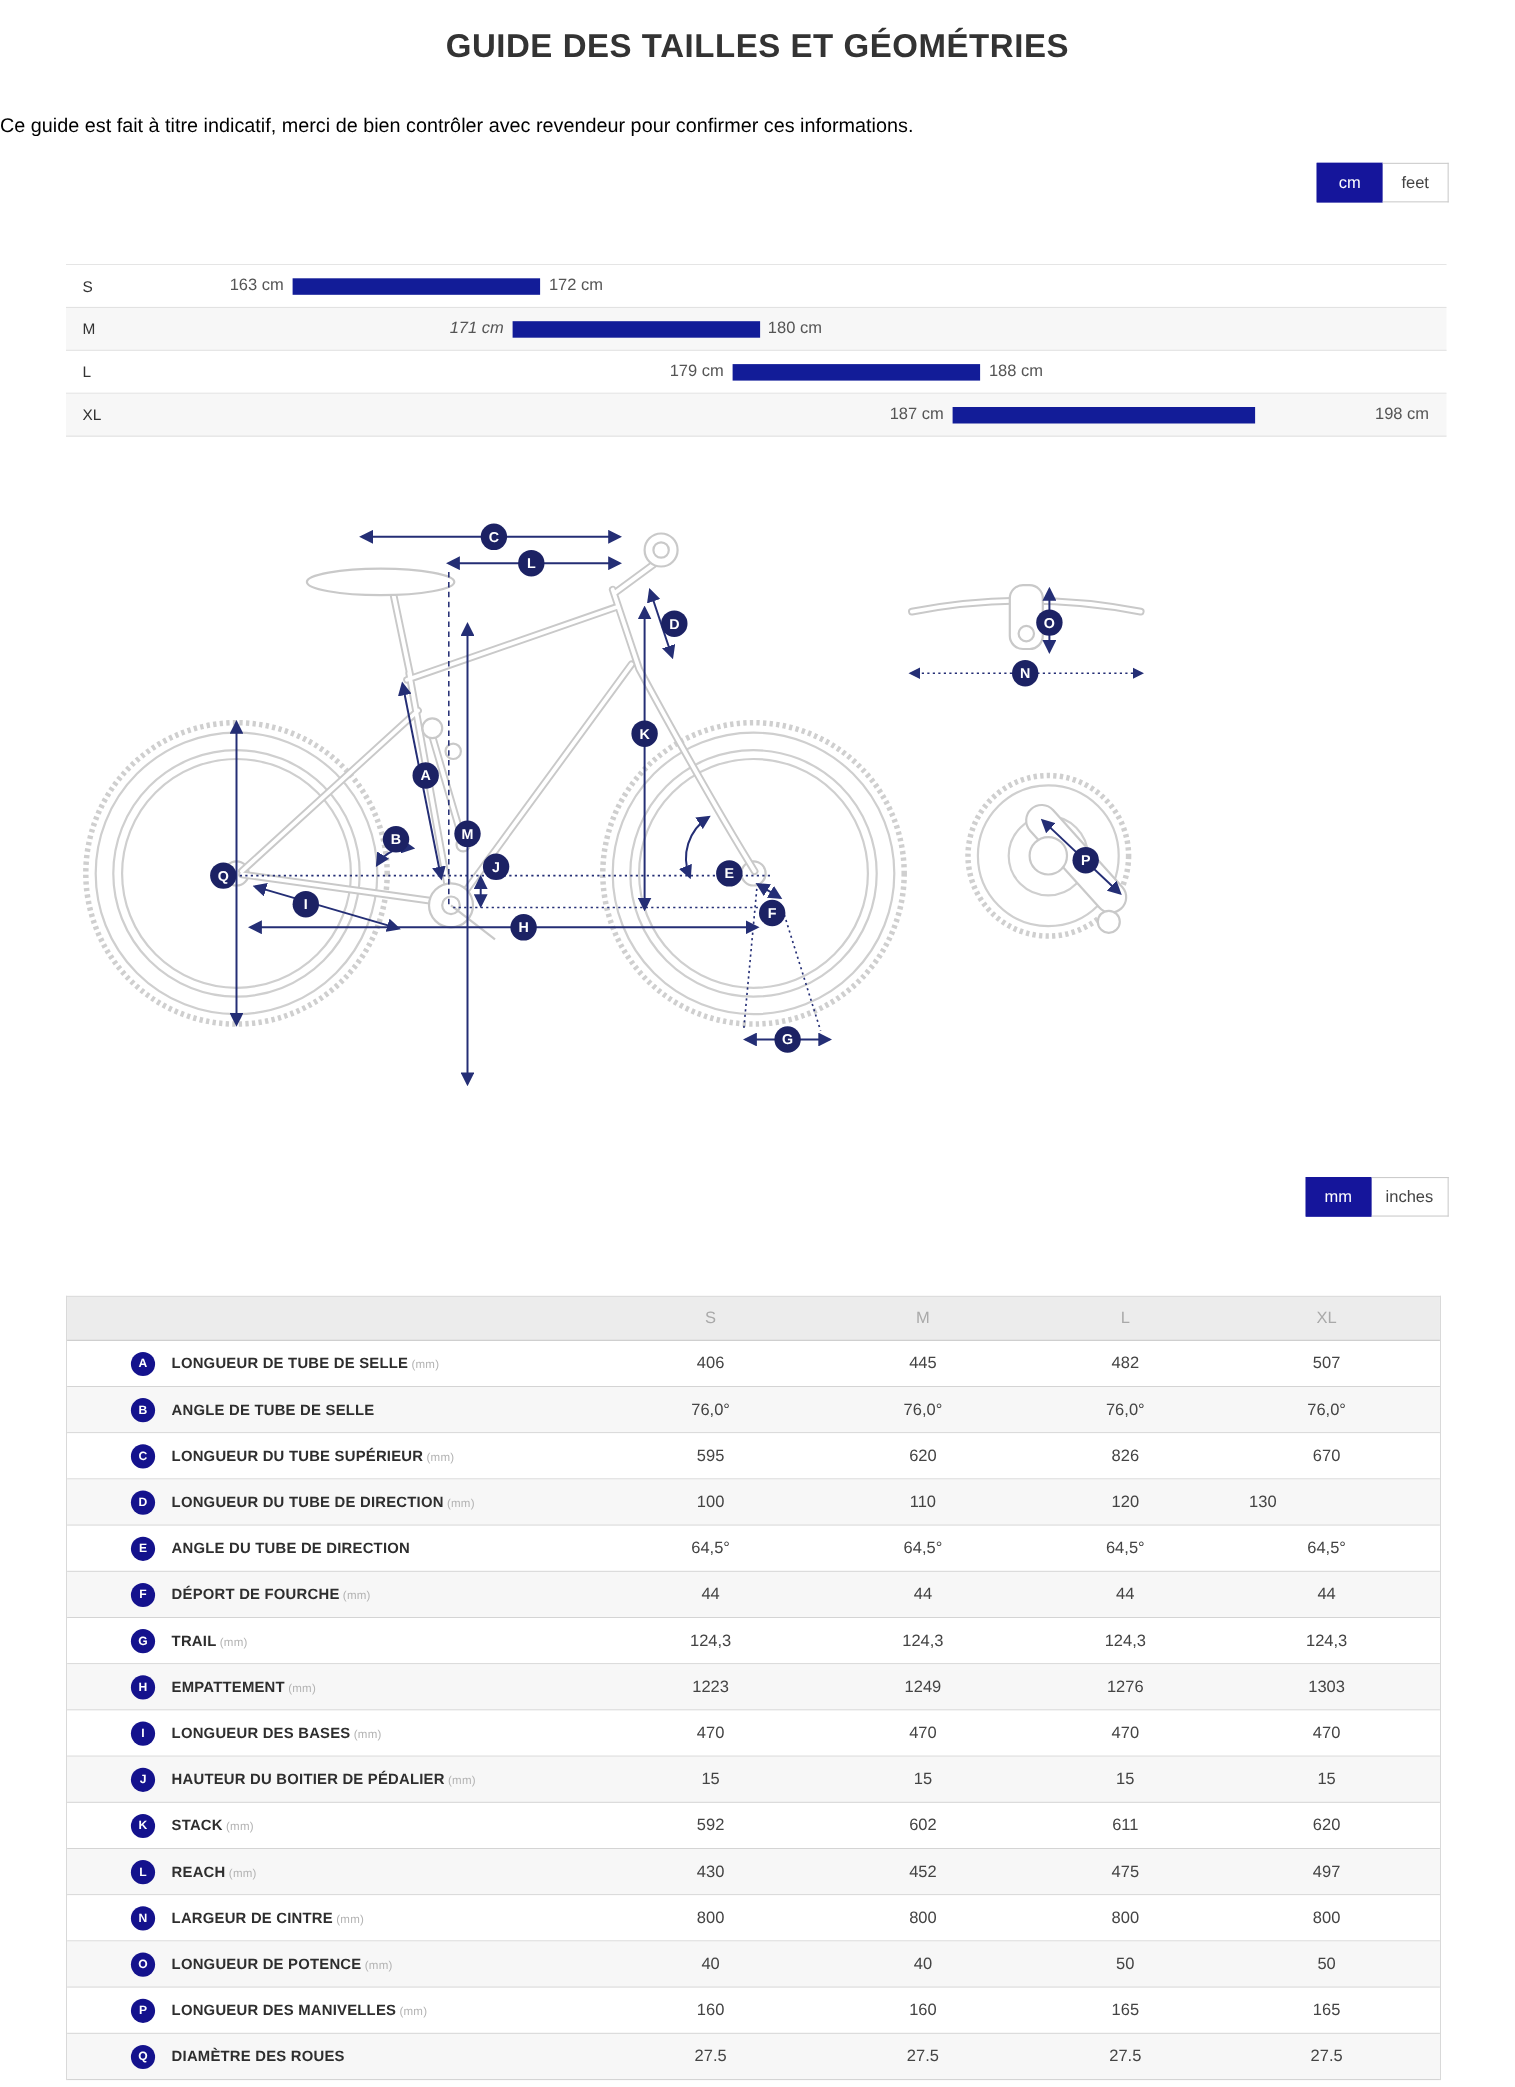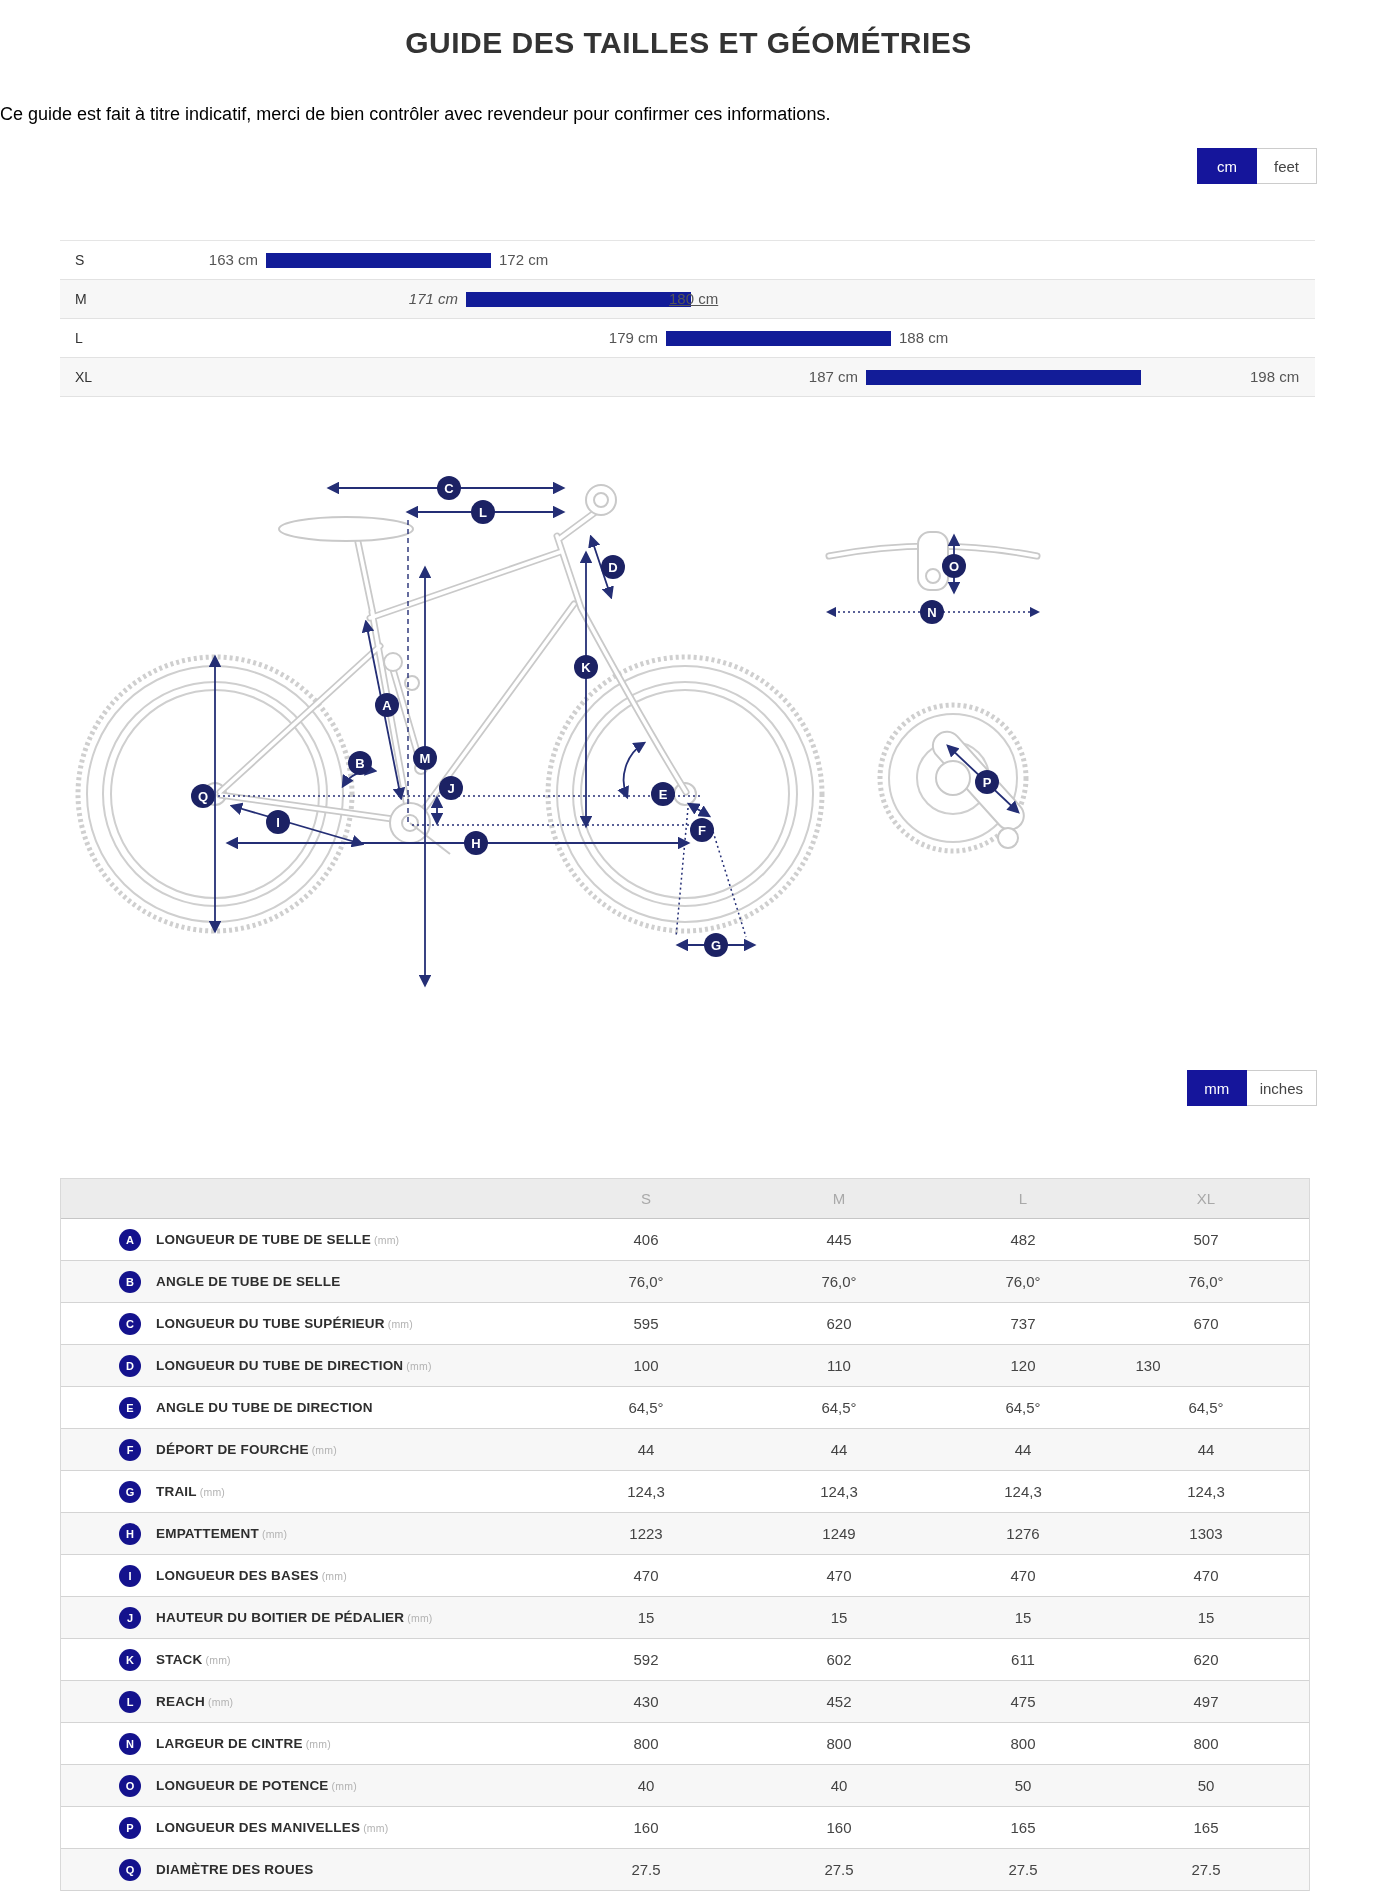--- a/index.html
+++ b/index.html
@@ -78,21 +78,21 @@
       <div class="size-row">
         <span class="sz">S</span>
         <div class="bar" style="left: 206px; width: 225px;"></div>
         <span class="lab" style="left: 198px; transform: translateX(-100%);">163 cm</span>
         <span class="lab" style="left: 439px;">172 cm</span>
       </div>
       <div class="size-row alt">
         <span class="sz">M</span>
         <div class="bar" style="left: 406px; width: 225px;"></div>
         <span class="lab" style="left: 398px; transform: translateX(-100%); font-style: italic;">171 cm</span>
-        <span class="lab" style="left: 609px; text-decoration: underline;">180 cm</span>
+        <span class="lab" style="left: 638px;">180 cm</span>
       </div>
       <div class="size-row">
         <span class="sz">L</span>
         <div class="bar" style="left: 606px; width: 225px;"></div>
         <span class="lab" style="left: 598px; transform: translateX(-100%);">179 cm</span>
         <span class="lab" style="left: 839px;">188 cm</span>
       </div>
       <div class="size-row alt">
         <span class="sz">XL</span>
         <div class="bar" style="left: 806px; width: 275px;"></div>
@@ -283,21 +283,21 @@
         <span class="val" style="left: 585px;">76,0°</span>
         <span class="val" style="left: 778px;">76,0°</span>
         <span class="val" style="left: 962px;">76,0°</span>
         <span class="val" style="left: 1145px;">76,0°</span>
       </div>
       <div class="g-row">
         <span class="badge">C</span>
         <span class="lbl">LONGUEUR DU TUBE SUPÉRIEUR<span class="unit">(mm)</span></span>
         <span class="val" style="left: 585px;">595</span>
         <span class="val" style="left: 778px;">620</span>
-        <span class="val" style="left: 962px;">737</span>
+        <span class="val" style="left: 962px;">826</span>
         <span class="val" style="left: 1145px;">670</span>
       </div>
       <div class="g-row alt">
         <span class="badge">D</span>
         <span class="lbl">LONGUEUR DU TUBE DE DIRECTION<span class="unit">(mm)</span></span>
         <span class="val" style="left: 585px;">100</span>
         <span class="val" style="left: 778px;">110</span>
         <span class="val" style="left: 962px;">120</span>
         <span class="val" style="left: 1087px;">130</span>
       </div>

